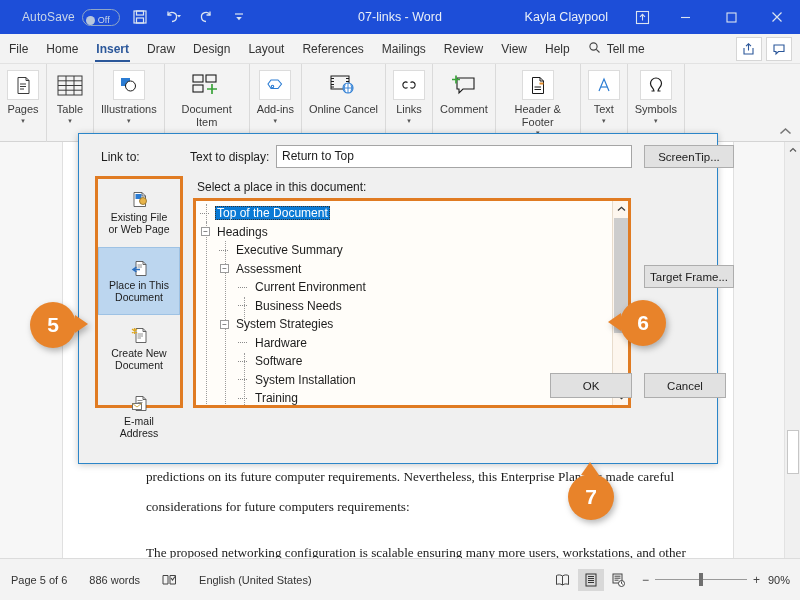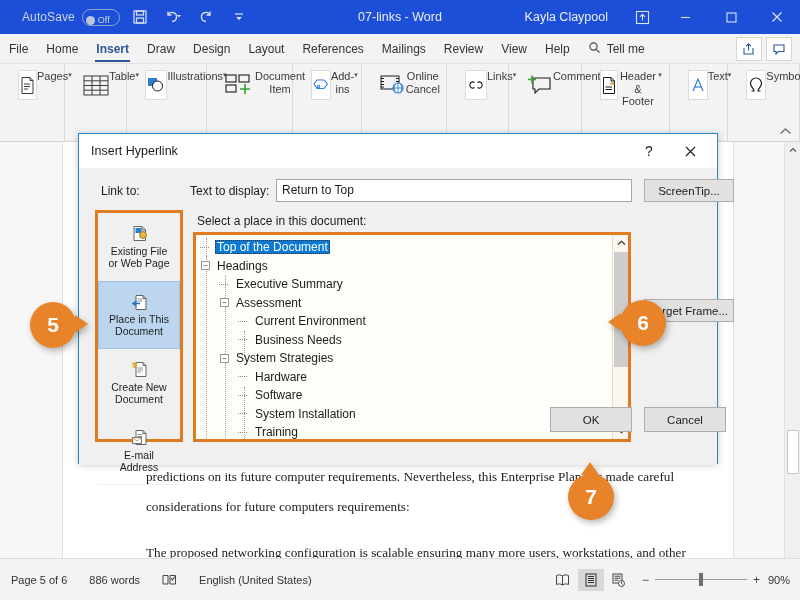--- a/index.html
+++ b/index.html
@@ -72,22 +72,22 @@
     display: flex; align-items: center; justify-content: center; color: #2b579a;
   }
 
   
   .ribbon {
     position: absolute; left: 0; top: 64px; width: 800px; height: 78px;
     background: #f3f3f3; border-bottom: 1px solid #d4d4d4;
     display: flex; align-items: flex-start;
   }
   .rgroup {
-    height: 78px; display: flex; flex-direction: row; 
-    justify-content: flex-start; padding: 6px 7px 0 18px; position: relative;
+    height: 78px; display: flex; flex-direction: column; align-items: center;
+    justify-content: flex-start; padding: 6px 7px 0 7px; position: relative;
     border-right: 1px solid #dadada; min-width: 44px;
   }
   .rg-icon {
     width: 32px; height: 30px; border: 1px solid #dcdcdc; background: #fff;
     display: flex; align-items: center; justify-content: center; margin-bottom: 3px;
   }
   .rg-icon.noborder { border: none; background: transparent; }
   .rg-label {
     font-size: 11px; color: #3b3b3b; text-align: center; line-height: 12.5px;
     max-width: 70px;
@@ -541,29 +541,20 @@
     </div>
     <div class="dsthumb"></div>
     <div class="dsbtn bot">
       <svg width="8" height="6" viewBox="0 0 8 6" fill="none" stroke="currentColor" stroke-width="1.2">
           <path d="M1 1.5 L4 4.5 L7 1.5"></path>
         </svg>
     </div>
   </div>
 
   <div class="dialog">
-    <div class="dlg-title">
-      <span class="dlg-title-text">Insert Hyperlink</span>
-      <span class="dlg-help">?</span>
-      <span class="dlg-close">
-        <svg width="13" height="13" viewBox="0 0 13 13" stroke="currentColor" stroke-width="1.2">
-            <path d="M2 2 L11 11 M11 2 L2 11"></path>
-          </svg>
-      </span>
-    </div>
 
     <div class="dlg-body">
 
       <span class="linkto-label">Link to:</span>
 
       <div class="linkto-col">
         <div class="lt-item">
           <span class="lt-ico">
             <svg width="19" height="17" viewBox="0 0 19 17" fill="none">
               <path d="M4 1.5 H12 L15.5 5 V15.5 H4 Z" fill="#fff" stroke="#555" stroke-width=".9"></path>

